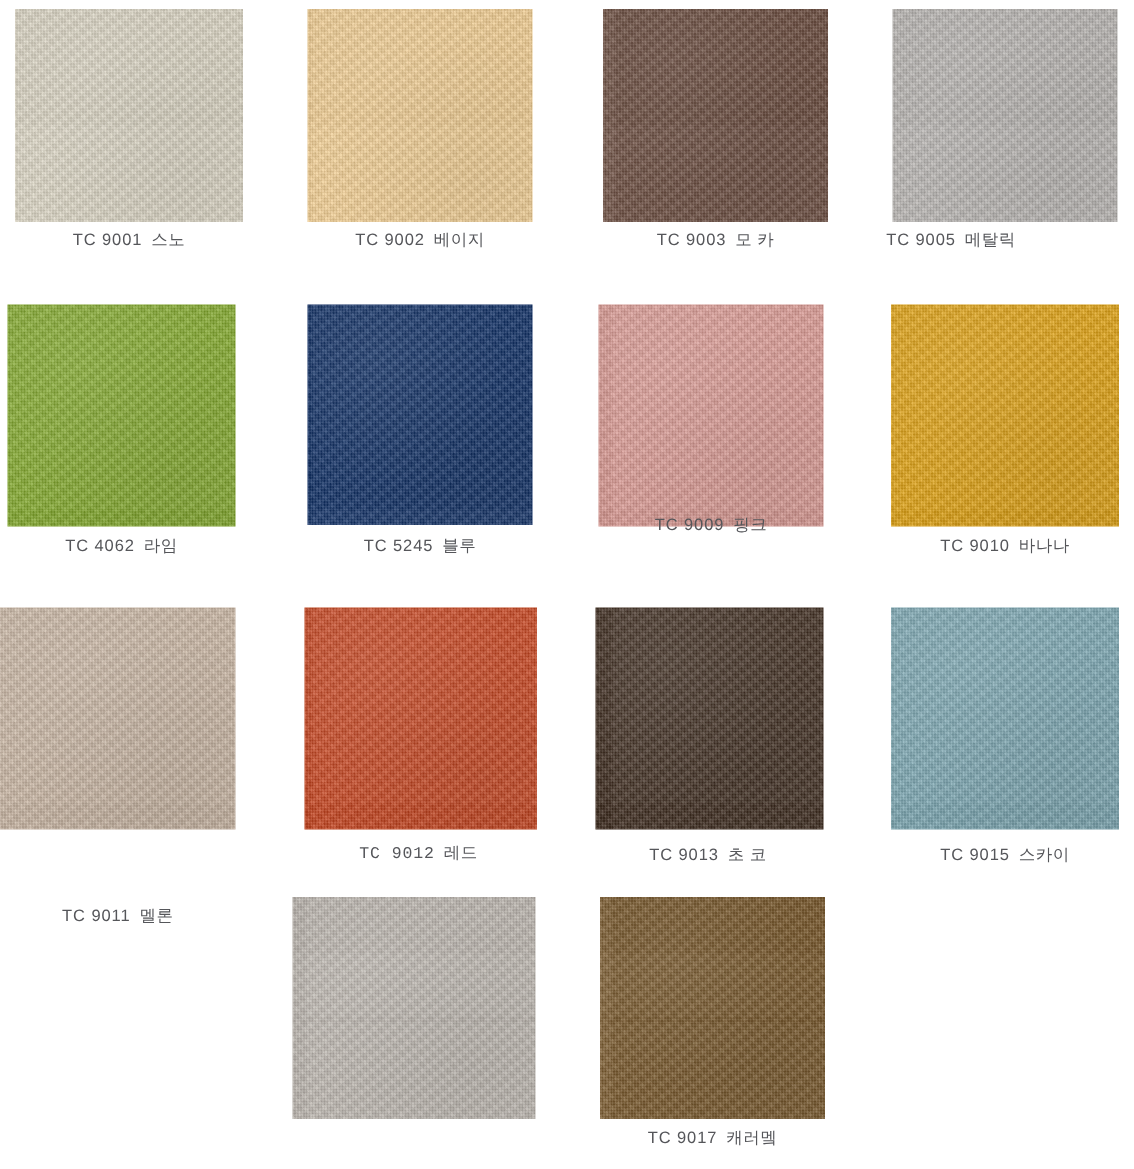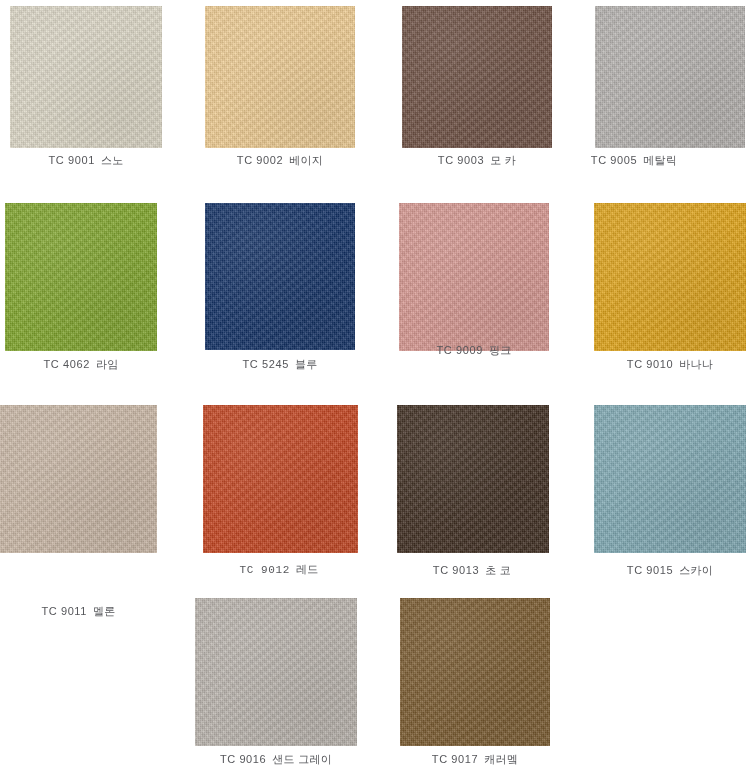--- a/index.html
+++ b/index.html
@@ -131,18 +131,17 @@
       <div class="swatch-chip" style="background-color: rgb(63, 45, 32);"></div>
     </div>
     <div class="swatch-label" style="left: 393px; top: 563px; width: 158px; color: rgb(85, 86, 90);"><span class="code">TC 9013</span><span class="name">초 코</span></div>
     <div class="swatch-cell" style="left: 594px; top: 405px; width: 152px; height: 148px;">
       <div class="swatch-chip" style="background-color: rgb(127, 169, 180);"></div>
     </div>
     <div class="swatch-label" style="left: 590px; top: 563px; width: 160px; color: rgb(85, 86, 90);"><span class="code">TC 9015</span><span class="name">스카이</span></div>
     <div class="swatch-cell" style="left: 195px; top: 598px; width: 162px; height: 148px;">
       <div class="swatch-chip" style="background-color: rgb(187, 181, 174);"></div>
     </div>
-    <div class="swatch-label" style="left: 190px; top: 752px; width: 172px; color: rgb(85, 86, 90);"><span class="code">TC 9016</span><span class="name">샌드 그레이</span></div>
     <div class="swatch-cell" style="left: 400px; top: 598px; width: 150px; height: 148px;">
       <div class="swatch-chip" style="background-color: rgb(122, 90, 46);"></div>
     </div>
     <div class="swatch-label" style="left: 395px; top: 752px; width: 160px; color: rgb(85, 86, 90);"><span class="code">TC 9017</span><span class="name">캐러멬</span></div>
   </div>
 
 </body></html>

